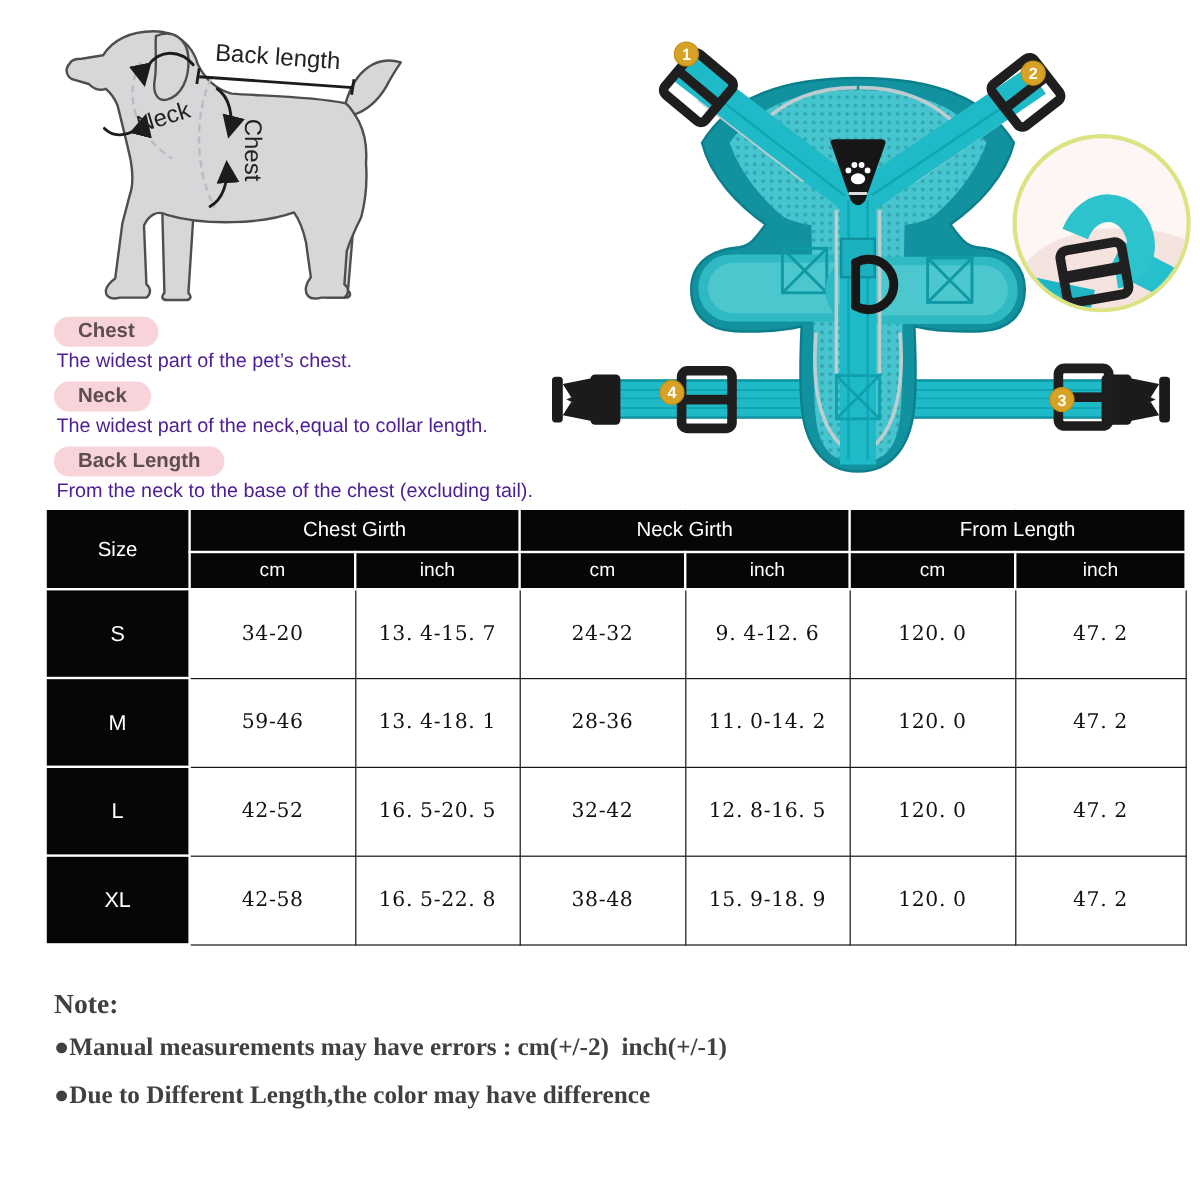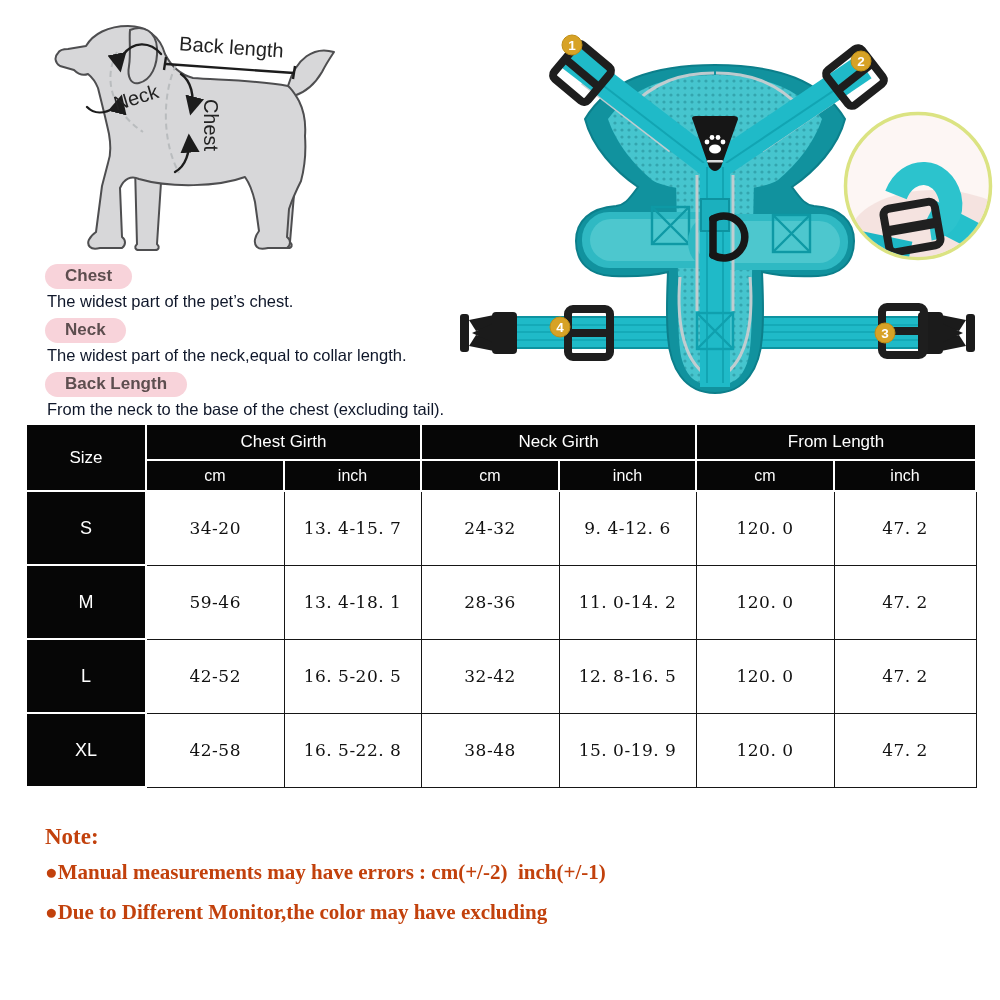--- a/index.html
+++ b/index.html
@@ -5,36 +5,36 @@
   html,body{margin:0;padding:0;background:#ffffff;}
   body{width:1000px;height:1000px;overflow:hidden;position:relative;
        font-family:"Liberation Sans",sans-serif;}
   .abs{position:absolute;}
 
   
   .defs{left:45px;top:264px;width:470px;}
   .def-item{margin-bottom:6px;}
   .pill{display:inline-block;background:#f8d3da;color:#5d4e4f;
         font-weight:bold;font-size:17px;padding:2px 20px 3px;border-radius:13px;}
-  .def-text{font-size:16.5px;color:#0f172a;margin:2px 0 5px 2px;line-height:21px;}
+  .def-text{font-size:16.5px;color:#4c1d95;margin:2px 0 5px 2px;line-height:21px;}
 
   
-  .tbl-wrap{left:25px;top:423px;}
+  .tbl-wrap{left:37px;top:423px;}
   table{border-collapse:collapse;table-layout:fixed;width:950px;}
   td,th{text-align:center;vertical-align:middle;padding:0;}
   .dark{background:#060606;color:#ffffff;border:2px solid #ffffff;
         font-weight:normal;font-size:17px;}
   .unit{font-size:16px;}
   .szl{font-size:18px;}
   .val{background:#ffffff;border:1px solid #161616;color:#111;
        font-family:"DejaVu Serif","Liberation Serif",serif;font-size:17px;letter-spacing:.5px;}
   .hrow1{height:36px;} .hrow2{height:31px;} .drow{height:74px;}
 
   
-  .note{left:45px;top:824px;color:#c2410c;
+  .note{left:45px;top:824px;color:#404040;
         font-family:"Liberation Serif",serif;font-weight:bold;}
   .note-title{font-size:23px;margin-bottom:10px;}
   .note-item{font-size:21px;margin-bottom:15px;white-space:pre-wrap;}
 
   svg text{font-family:"Liberation Sans",sans-serif;}
 </style>
 </head>
 <body>
 
 <svg class="abs" style="left:38px;top:16px" width="312" height="246" viewBox="0 0 312 246">
@@ -321,25 +321,25 @@
       <td class="val">32-42</td>
       <td class="val">12. 8-16. 5</td>
       <td class="val">120. 0</td>
       <td class="val">47. 2</td>
     </tr>
     <tr class="drow">
       <td class="dark szl">XL</td>
       <td class="val">42-58</td>
       <td class="val">16. 5-22. 8</td>
       <td class="val">38-48</td>
-      <td class="val">15. 0-19. 9</td>
+      <td class="val">15. 9-18. 9</td>
       <td class="val">120. 0</td>
       <td class="val">47. 2</td>
     </tr>
   </tbody>
     </table>
 </div>
 
 <div class="abs note">
   <div class="note-title">Note:</div>
   <div class="note-item">●Manual measurements may have errors : cm(+/-2)  inch(+/-1)</div>
-  <div class="note-item">●Due to Different Monitor,the color may have excluding</div>
+  <div class="note-item">●Due to Different Length,the color may have difference</div>
 </div>
 
 </body></html>

